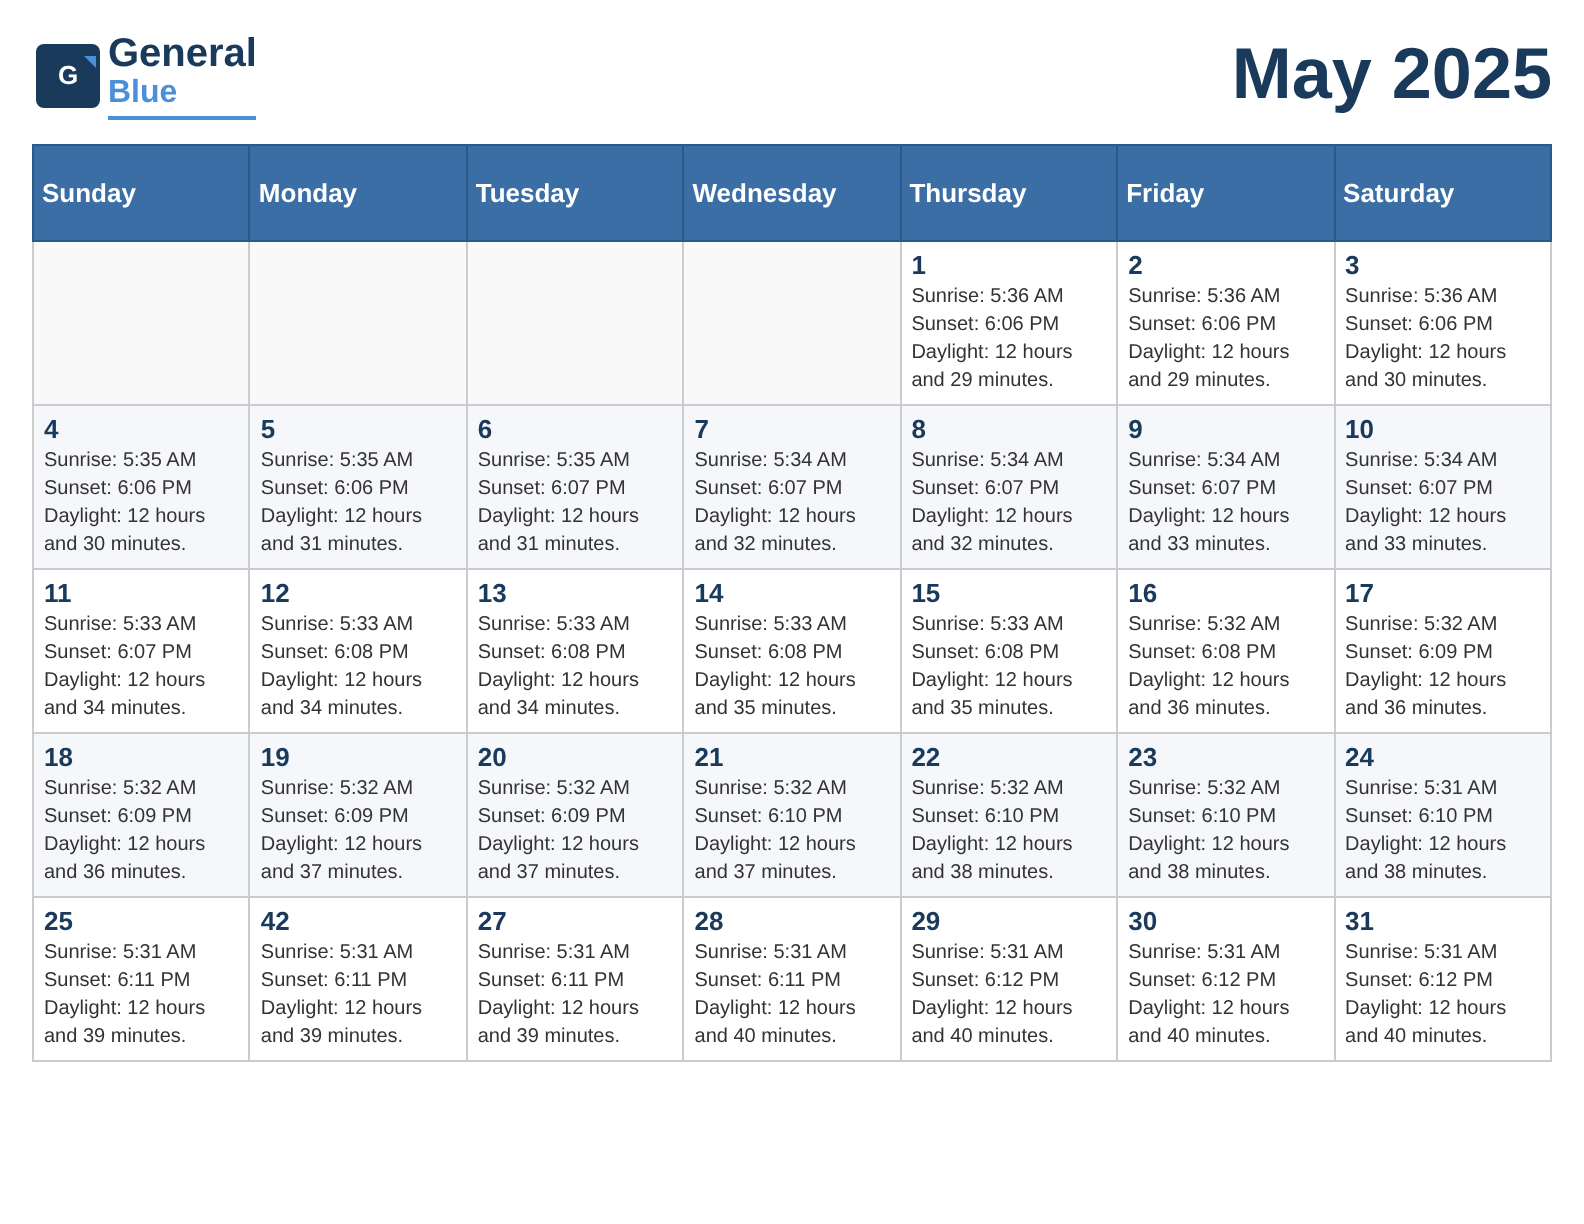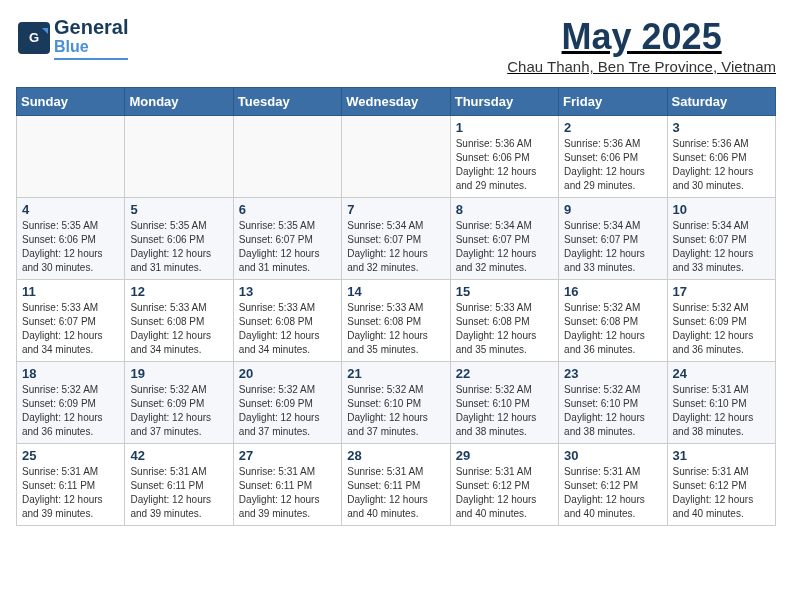--- a/index.html
+++ b/index.html
@@ -15,42 +15,41 @@
       justify-content: space-between;
       align-items: flex-start;
       margin-bottom: 12px;
     }
     .logo {
       display: flex;
       flex-direction: column;
       align-items: flex-start;
     }
     .title-block {
-      text-align: center;
-      text-decoration: underline;
+      text-align: left;
     }
     .calendar-title {
       font-size: 36px;
       font-weight: bold;
       color: #1a3a5c;
     }
     .calendar-subtitle {
       font-size: 15px;
       color: #333;
     }
     table {
       width: 100%;
       border-collapse: collapse;
     }
     thead tr th {
       background: #3a6ea5;
       color: #fff;
       font-size: 13px;
       font-weight: bold;
-      padding: 6px 4px;
+      padding: 16px 4px;
       text-align: left;
       border: 1px solid #2a5a8a;
     }
     tbody tr td {
       border: 1px solid #ccc;
       vertical-align: top;
       padding: 4px 5px;
       font-size: 10.5px;
       color: #333;
       width: calc(100% / 7);
@@ -89,21 +88,20 @@
       </svg>
       <div>
         <div style="color:#1a3a5c;font-weight:bold;font-size:20px;line-height:1.1;">General</div>
         <div style="color:#4a90d9;font-weight:bold;font-size:16px;line-height:1.1;">Blue</div>
         <div style="width:100%;height:2px;background:#4a90d9;margin-top:2px;"></div>
       </div>
     </div>
   </div>
   <div class="title-block">
     <div class="calendar-title">May 2025</div>
-    <div class="calendar-subtitle">Chau Thanh, Ben Tre Province, Vietnam</div>
   </div>
 </div>
 
 <table>
   <thead>
     <tr id="header-row">
         <th>Sunday</th>
         <th>Monday</th>
         <th>Tuesday</th>
         <th>Wednesday</th>

